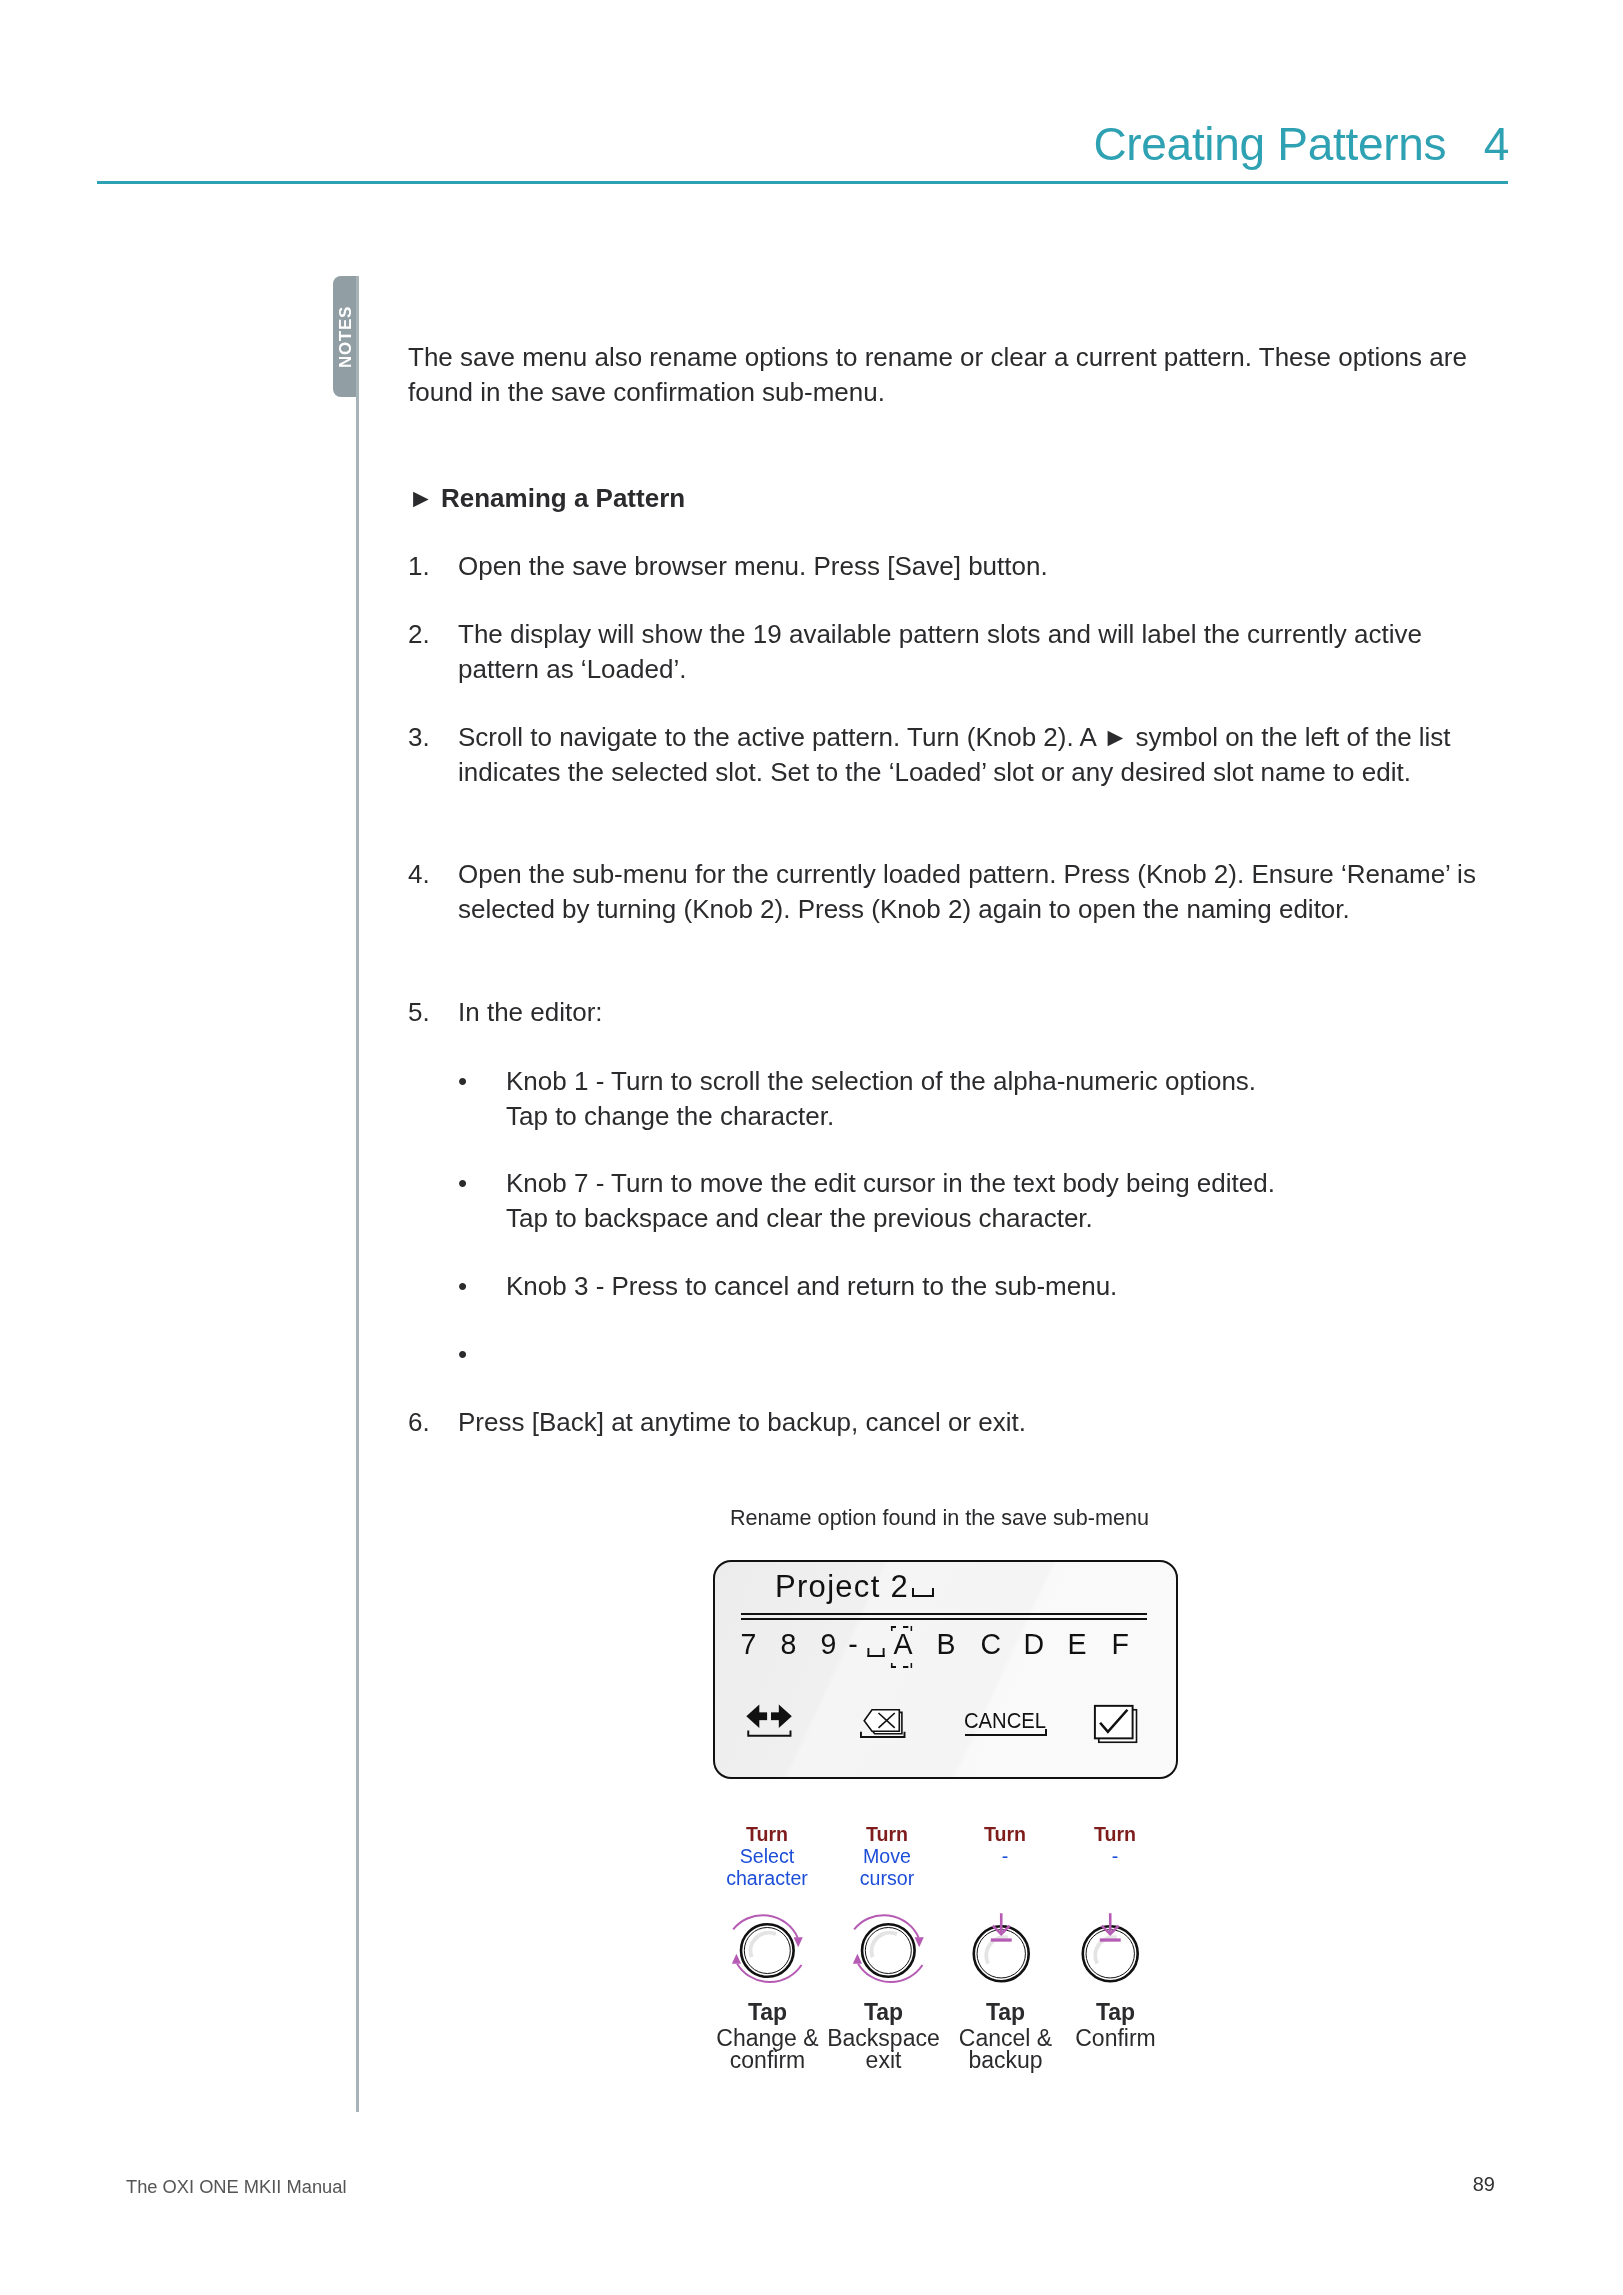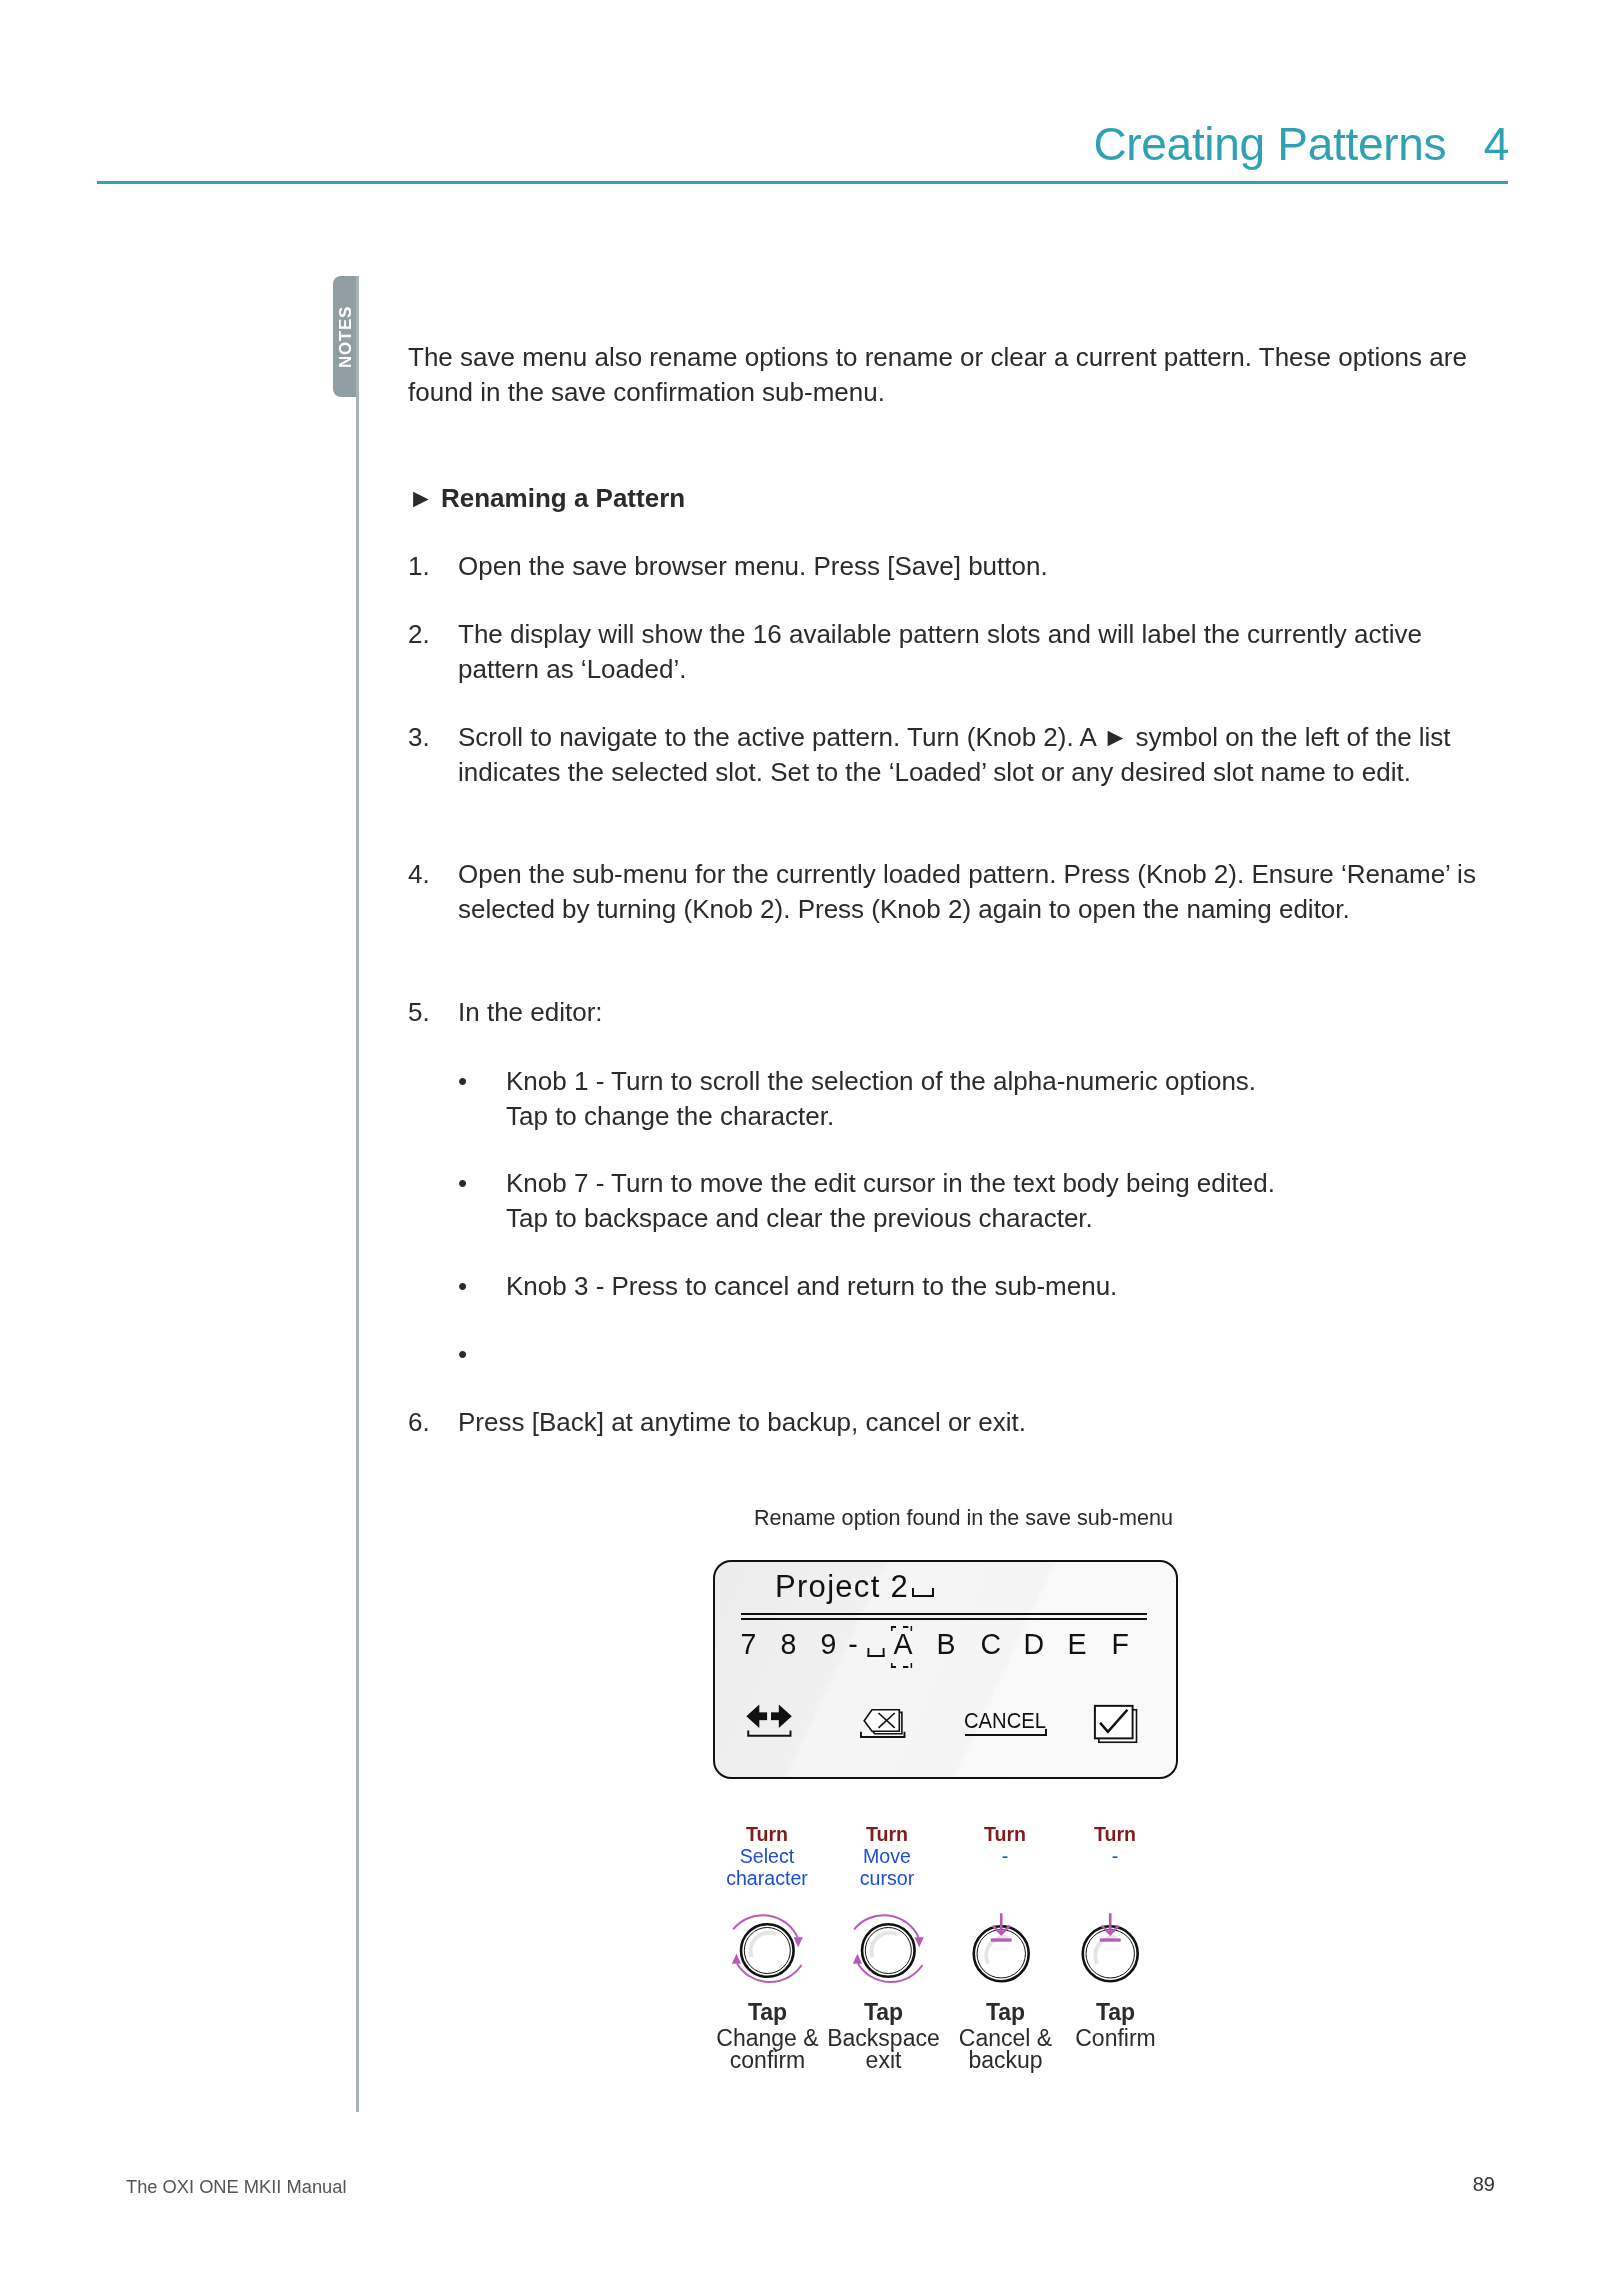--- a/index.html
+++ b/index.html
@@ -27,21 +27,21 @@
     position: absolute; left: 356px; top: 276px; width: 2.6px; height: 1836px; background: #a8b3b7;
   }
   .content { position: absolute; left: 408px; width: 1087px; font-size: 26px; line-height: 35px; }
   .p { position: absolute; left: 0; margin: 0; }
   .heading { font-weight: bold; }
   .num { position: absolute; left: 0; }
   .step-text { position: absolute; left: 50px; width: 1047px; }
   .bullet { position: absolute; left: 50px; }
   .bullet-text { position: absolute; left: 98px; width: 982px; }
 
-  .caption { position: absolute; left: 730px; top: 1505px; font-size: 21.6px; color: #2b2b2e; margin-left: 24px; }
+  .caption { position: absolute; left: 730px; top: 1505px; font-size: 21.6px; color: #2b2b2e; }
 
   .display {
     position: absolute; left: 713px; top: 1560px; width: 465px; height: 219px;
     border: 2px solid #111; border-radius: 18.3px; box-sizing: border-box;
     background: linear-gradient(115deg, #ececec 0%, #f0f0f0 30%, #f5f5f5 31%, #f4f4f4 60%, #f9f9f9 61%, #fafafa 100%);
     overflow: hidden;
   }
   .display-name {
     position: absolute; left: 60px; top: 6.5px; font-size: 31px; letter-spacing: 1.3px; color: #111;
   }
@@ -102,21 +102,21 @@
     <span>►</span>
     <span>Renaming a Pattern</span>
   </div>
 
   <div class="p" style="top:549px; width:1087px; height:39px;">
     <span class="num">1.</span>
     <span class="step-text">Open the save browser menu. Press [Save] button.</span>
   </div>
   <div class="p" style="top:617px; width:1087px; height:72px;">
     <span class="num">2.</span>
-    <span class="step-text">The display will show the 16 available pattern slots and will label the currently active pattern as ‘Loaded’.</span>
+    <span class="step-text">The display will show the 19 available pattern slots and will label the currently active pattern as ‘Loaded’.</span>
   </div>
   <div class="p" style="top:720px; width:1087px; height:105px;">
     <span class="num">3.</span>
     <span class="step-text">Scroll to navigate to the active pattern. Turn (Knob 2). A ► symbol on the left of the list indicates the selected slot. Set to the ‘Loaded’ slot or any desired slot name to edit.</span>
   </div>
   <div class="p" style="top:857px; width:1087px; height:105px;">
     <span class="num">4.</span>
     <span class="step-text">Open the sub-menu for the currently loaded pattern. Press (Knob 2). Ensure ‘Rename’ is selected by turning (Knob 2). Press (Knob 2) again to open the naming editor.</span>
   </div>
   <div class="p" style="top:995px; width:1087px; height:39px;">

